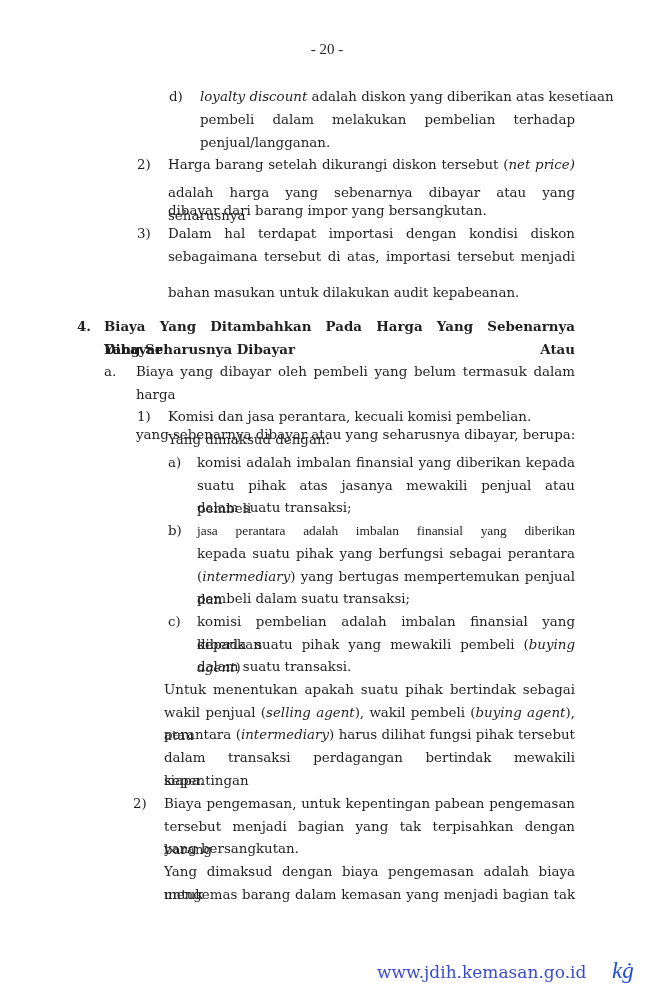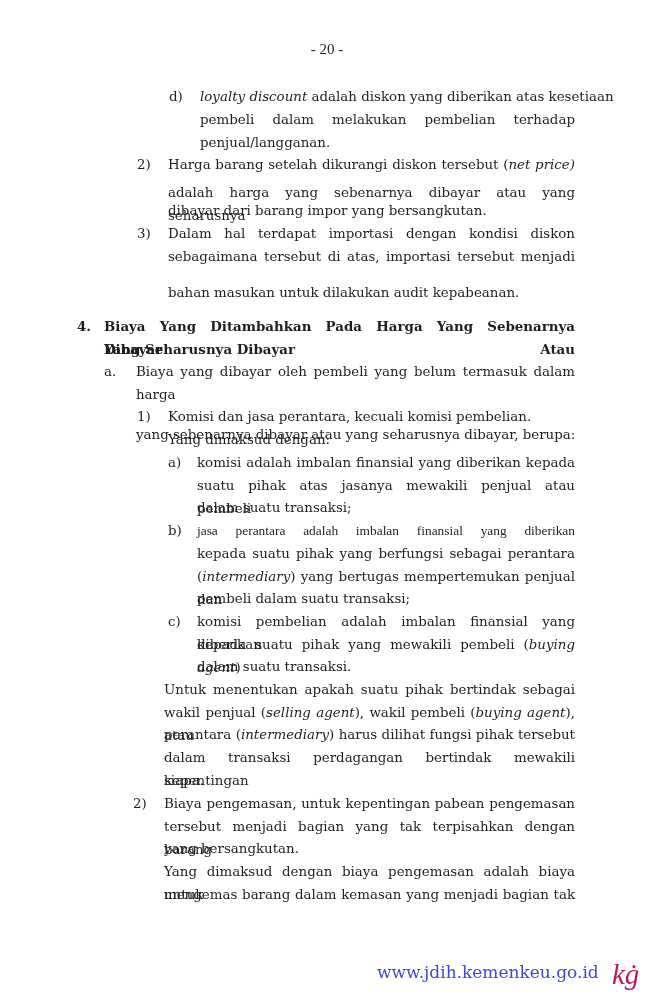--- a/index.html
+++ b/index.html
@@ -6,22 +6,22 @@
   body { width: 654px; height: 1000px; position: relative; overflow: hidden;
          font-family: "DejaVu Serif", "Liberation Serif", serif; color: #1f1f1f; }
   .page-number { position: absolute; top: 41px; left: 0; width: 654px; text-align: center;
                  font-family: "Liberation Serif", serif; font-size: 15px; }
   .line { position: absolute; font-size: 13.4px; line-height: 22.7px; white-space: nowrap; }
   .justify { text-align: justify; text-align-last: justify; white-space: normal; }
   .bold { font-weight: bold; }
   .marker { position: absolute; font-size: 13.4px; line-height: 22.7px; }
   .footer-link { position: absolute; left: 377px; top: 962px; font-size: 17px;
                  color: #3b4bd0; font-family: "DejaVu Serif", serif; text-decoration: none; }
-  .initials { position: absolute; left: 612px; top: 958px; font-size: 29px; font-style: italic;
-              font-family: "Liberation Serif", serif; color: #be185d; }
+  .initials { position: absolute; left: 612px; top: 958px; font-size: 23px; font-style: italic;
+              font-family: "Liberation Serif", serif; color: #1d4ed8; }
   i { font-style: italic; }
 </style>
 </head>
 <body>
 
 <div class="page-number">- 20 -</div>
 
 <div class="marker" style="left:169px;top:86px;">d)</div>
 <div class="line" style="left:200px;top:86px;"><i>loyalty discount</i><span> adalah diskon yang diberikan atas kesetiaan</span></div>
 <div class="line justify" style="left:200px;top:109px;width:375px;">pembeli dalam melakukan pembelian terhadap</div>
@@ -71,14 +71,14 @@
 <div class="line justify" style="left:164px;top:747px;width:411px;">dalam transaksi perdagangan bertindak mewakili kepentingan</div>
 <div class="line" style="left:164px;top:770px;">siapa.</div>
 
 <div class="marker" style="left:133px;top:793px;">2)</div>
 <div class="line justify" style="left:164px;top:793px;width:411px;">Biaya pengemasan, untuk kepentingan pabean pengemasan</div>
 <div class="line justify" style="left:164px;top:816px;width:411px;">tersebut menjadi bagian yang tak terpisahkan dengan barang</div>
 <div class="line" style="left:164px;top:838px;">yang bersangkutan.</div>
 <div class="line justify" style="left:164px;top:861px;width:411px;">Yang dimaksud dengan biaya pengemasan adalah biaya untuk</div>
 <div class="line justify" style="left:164px;top:884px;width:411px;">mengemas barang dalam kemasan yang menjadi bagian tak</div>
 
-<a class="footer-link">www.jdih.kemenkeu.go.id</a>
+<a class="footer-link">www.jdih.kemasan.go.id</a>
 <div class="initials">kġ</div>
 
 </body></html>

